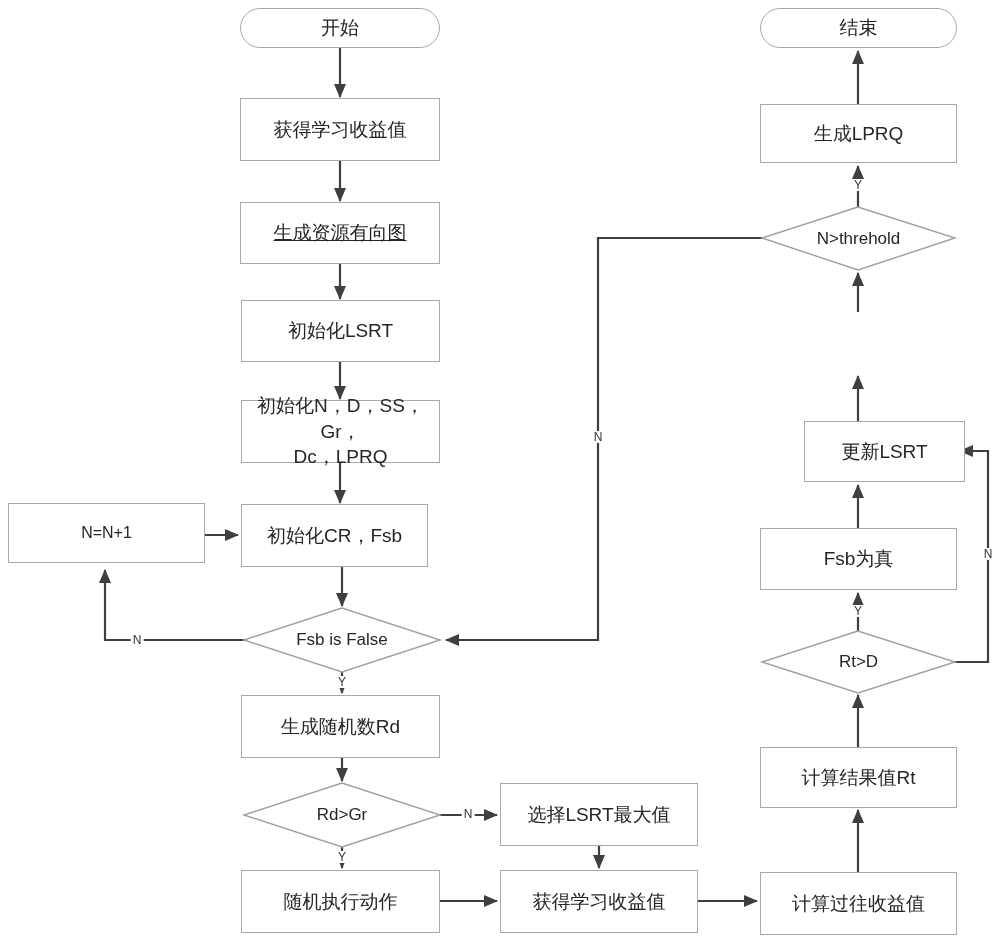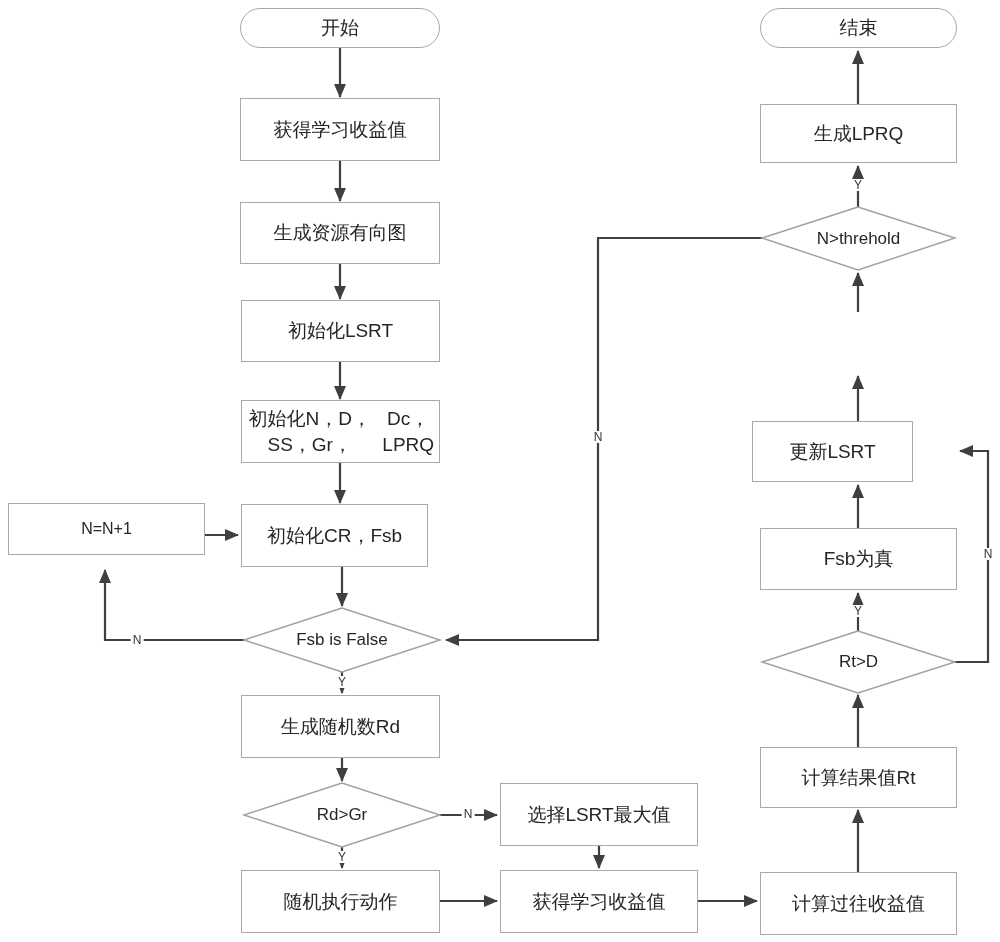--- a/index.html
+++ b/index.html
@@ -38,21 +38,21 @@
     justify-content:center;
     text-align:center;
     font-size:19px;
     line-height:1.35;
     z-index:2;
   }
   .terminator{
     border-radius:21px;
     font-size:19px;
   }
-  .multiline{flex-direction:row;}
+  .multiline{flex-direction:column;}
   .small-text{font-size:16px;}
   .diamond-label{
     position:absolute;
     display:flex;
     align-items:center;
     justify-content:center;
     text-align:center;
     color:var(--text);
     font-size:17px;
     background:transparent;
@@ -118,38 +118,38 @@
     <polygon points="342,608 244,640 342,672 440,640" fill="#ffffff" stroke="#a0a0a0" stroke-width="1.4"></polygon>
     <polygon points="342,783 244,815 342,847 440,815" fill="#ffffff" stroke="#a0a0a0" stroke-width="1.4"></polygon>
     <polygon points="858,631 762,662 858,693 955,662" fill="#ffffff" stroke="#a0a0a0" stroke-width="1.4"></polygon>
     <polygon points="858,207 762,238 858,270 955,238" fill="#ffffff" stroke="#a0a0a0" stroke-width="1.4"></polygon>
   </svg>
 
   <div class="node terminator" style="left:240px;top:8px;width:200px;height:40px;">开始</div>
   <div class="node terminator" style="left:760px;top:8px;width:197px;height:40px;">结束</div>
 
   <div class="node" style="left:240px;top:98px;width:200px;height:63px;">获得学习收益值</div>
-  <div class="node" style="left:240px;top:202px;width:200px;height:62px;">生成资源有向图</div>
+  <div class="node" style="left:240px;top:202px;width:200px;height:62px;text-decoration:underline;">生成资源有向图</div>
   <div class="node" style="left:241px;top:300px;width:199px;height:62px;">初始化LSRT</div>
   <div class="node multiline" style="left:241px;top:400px;width:199px;height:63px;">
     <span>初始化N，D，SS，Gr，</span>
     <span>Dc，LPRQ</span>
   </div>
   <div class="node" style="left:241px;top:504px;width:187px;height:63px;">初始化CR，Fsb</div>
-  <div class="node small-text" style="left:8px;top:503px;width:197px;height:52px;">N=N+1</div>
+  <div class="node small-text" style="left:8px;top:503px;width:197px;height:60px;">N=N+1</div>
   <div class="node" style="left:241px;top:695px;width:199px;height:63px;">生成随机数Rd</div>
   <div class="node" style="left:241px;top:870px;width:199px;height:63px;">随机执行动作</div>
 
   <div class="node" style="left:500px;top:783px;width:198px;height:63px;">选择LSRT最大值</div>
   <div class="node" style="left:500px;top:870px;width:198px;height:63px;">获得学习收益值</div>
 
   <div class="node" style="left:760px;top:872px;width:197px;height:63px;">计算过往收益值</div>
   <div class="node" style="left:760px;top:747px;width:197px;height:61px;">计算结果值Rt</div>
   <div class="node" style="left:760px;top:528px;width:197px;height:62px;">Fsb为真</div>
-  <div class="node" style="left:752px;top:421px;width:161px;height:61px;">更新LSRT</div>
+  <div class="node" style="left:804px;top:421px;width:161px;height:61px;">更新LSRT</div>
   <div class="node" style="left:760px;top:104px;width:197px;height:59px;">生成LPRQ</div>
 
   <div class="diamond-label" style="left:244px;top:608px;width:196px;height:64px;">Fsb is False</div>
   <div class="diamond-label" style="left:762px;top:631px;width:193px;height:62px;">Rt&gt;D</div>
   <div class="diamond-label" style="left:244px;top:783px;width:196px;height:64px;">Rd&gt;Gr</div>
   <div class="diamond-label" style="left:762px;top:207px;width:193px;height:63px;">N&gt;threhold</div>
 
   <div class="edge-label" style="left:137px;top:640px;">N</div>
   <div class="edge-label" style="left:342px;top:682px;">Y</div>
   <div class="edge-label" style="left:468px;top:814px;">N</div>

